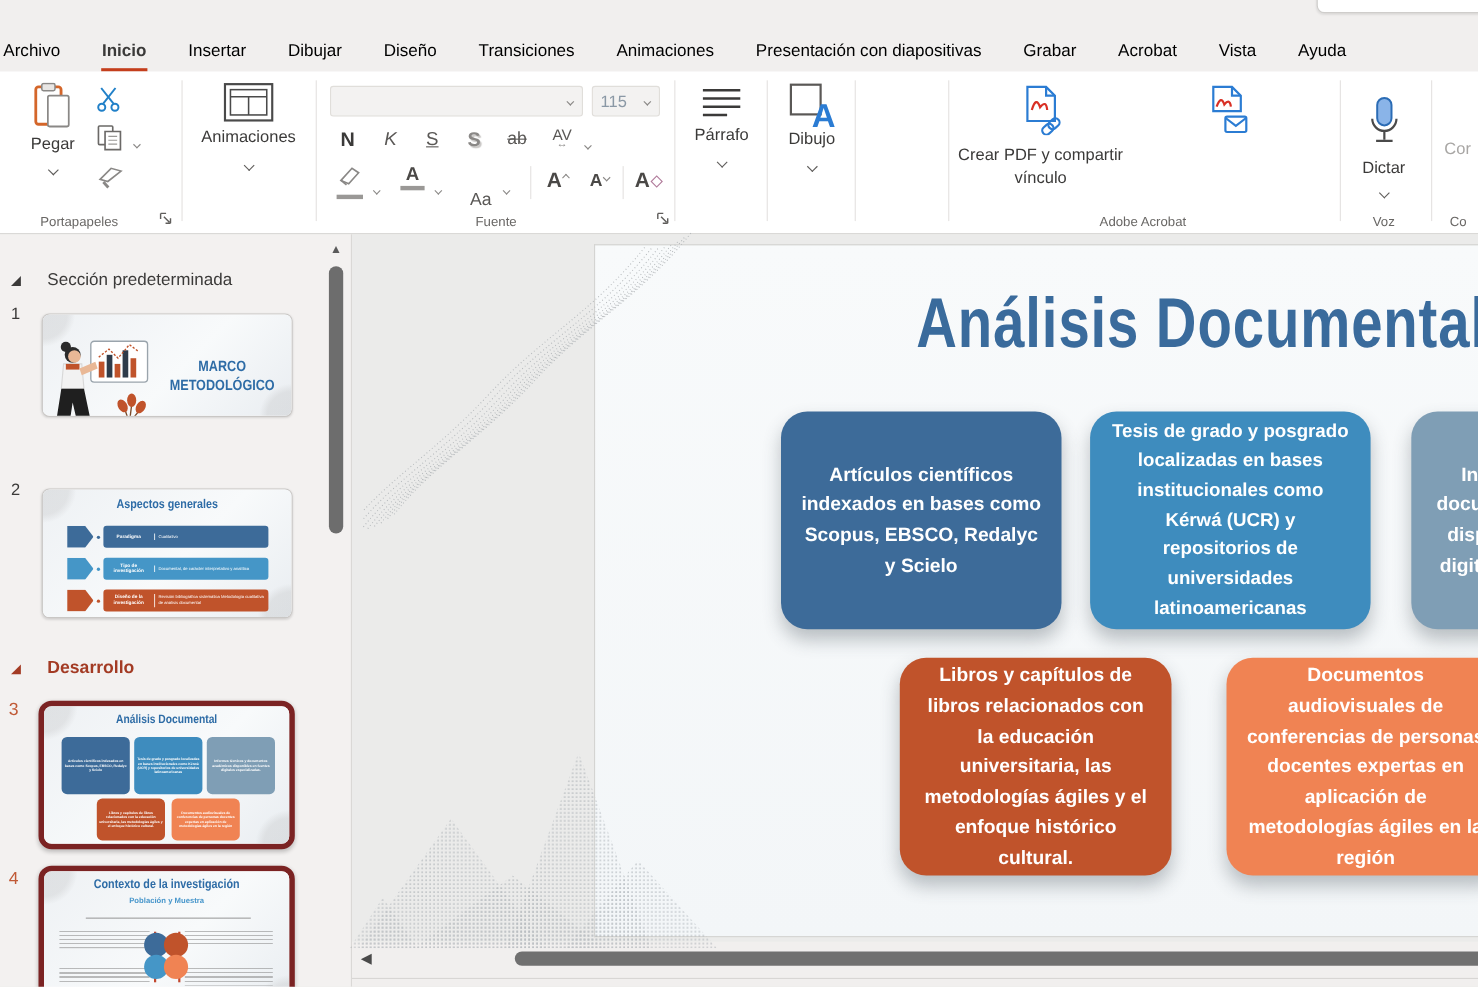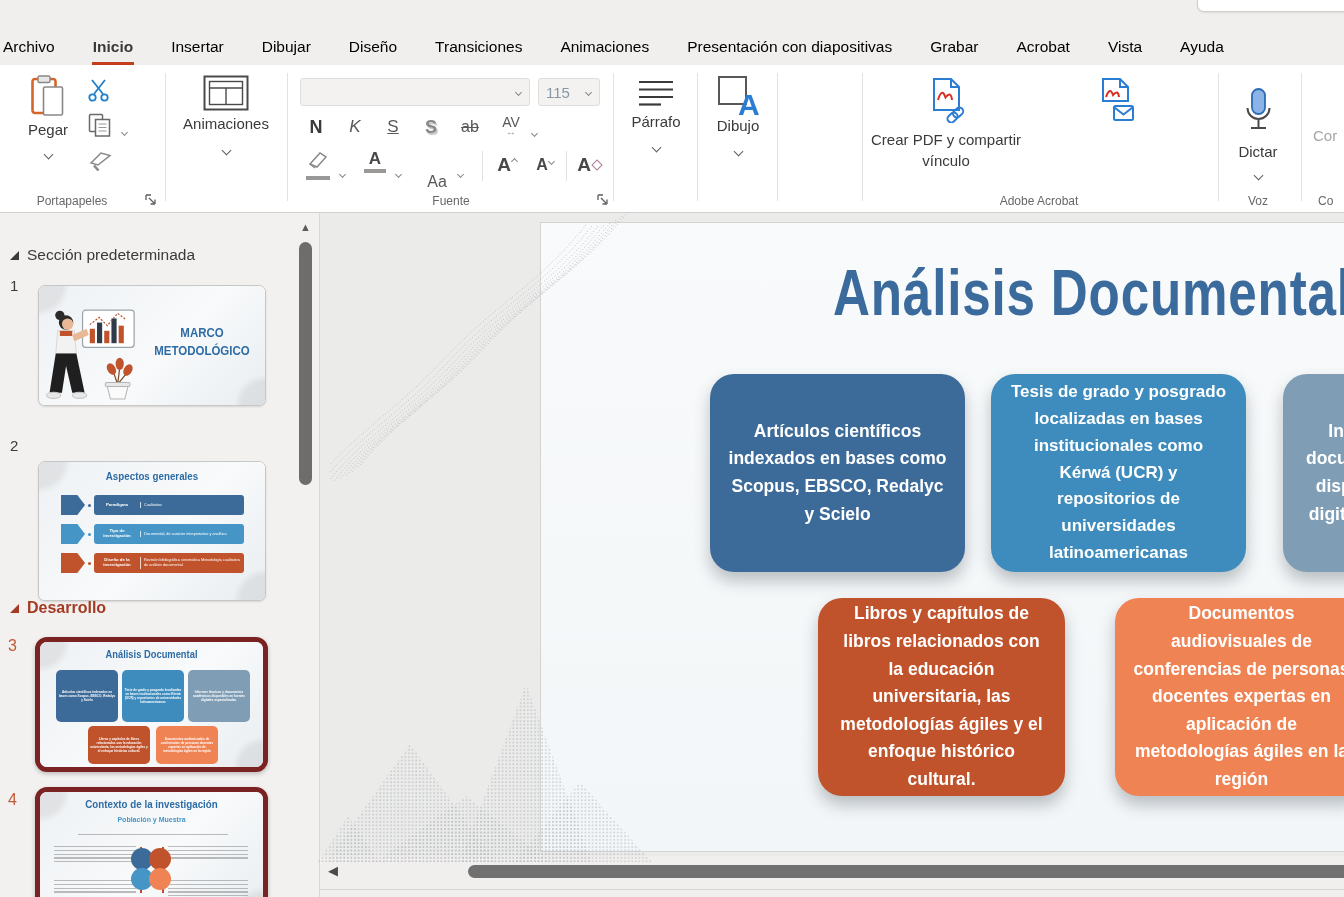--- a/index.html
+++ b/index.html
@@ -25,21 +25,21 @@
   .grouplabel{position:absolute;font-size:12px;color:#696765;top:129px;text-align:center;white-space:nowrap}
   .biglabel{font-size:15px;color:#3b3a39;text-align:center;white-space:nowrap}
   .chev{display:inline-block;width:7px;height:7px;border-right:1.6px solid #5f5d5b;border-bottom:1.6px solid #5f5d5b;transform:rotate(45deg)}
   .chev.sm{width:5px;height:5px;border-width:1.4px;border-color:#8a8886}
   .vsep{position:absolute;width:1px;height:30px;background:#e4e2e0}
   .combob{position:absolute;height:28px;background:#f3f2f1;border:1px solid #e0deda;border-radius:3px;display:flex;align-items:center;justify-content:flex-end;padding-right:8px}
   .fbtn{position:absolute;display:flex;align-items:center;justify-content:center;color:#5a5856}
 
   
   .sidebar{position:absolute;left:0;top:213px;width:320px;height:684px;background:#f3f1f0;border-right:1px solid #dad8d6}
-  .sechdr{position:absolute;display:flex;align-items:center;gap:8px}
+  .sechdr{position:absolute;display:flex;align-items:center;gap:24px}
   .tri{width:0;height:0;border-bottom:9px solid #3b3a39;border-left:9px solid transparent}
   .tri.red{border-bottom-color:#a33b24}
   .snum{position:absolute;font-size:15px;color:#3b3a39}
   .snum.sel{color:#c05a36;font-size:16px}
   .thumbframe{position:absolute;background:#fff;border:1px solid #c9c7c5;border-radius:7px;overflow:hidden;box-shadow:0 1px 2px rgba(0,0,0,.12)}
   .thumbframe.sel{border:5px solid #7b2323;border-radius:12px;box-shadow:0 2px 4px rgba(0,0,0,.22)}
   .thumbinner{position:absolute;inset:0;background:
       radial-gradient(circle at 0% 0%, rgba(180,180,180,.25) 0 9%, transparent 12%),
       radial-gradient(circle at 100% 100%, rgba(180,180,180,.25) 0 9%, transparent 12%),
       linear-gradient(135deg,#eef1f4 0%,#f8fafb 55%,#e9edf1 100%)}
@@ -329,21 +329,21 @@
   </div>
 
   <div class="sidebar">
 
     <div class="sechdr" style="left:10px;top:33px">
       <span class="tri"></span>
       <span style="font-size:15.5px">Sección predeterminada</span>
     </div>
 
     <span class="snum" style="left:10px;top:64px">1</span>
-    <div class="thumbframe" style="left:38px;top:72px;width:228px;height:121px">
+    <div class="thumbframe" style="left:38px;top:72px;width:228px;height:94px">
       <div class="thumbinner">
         <span class="abs" style="left:6px;top:18px">
           <svg width="104" height="98" viewBox="0 0 100 95">
             <rect x="36" y="6" width="50" height="36" rx="3" fill="#fff" stroke="#9aa4ac" stroke-width="1.2"></rect>
             <rect x="43" y="24" width="5" height="14" fill="#c0532b"></rect>
             <rect x="50" y="18" width="5" height="20" fill="#2e3b4a"></rect>
             <rect x="57" y="26" width="5" height="12" fill="#c0532b"></rect>
             <rect x="64" y="14" width="5" height="24" fill="#2e3b4a"></rect>
             <rect x="71" y="21" width="5" height="17" fill="#c0532b"></rect>
             <polyline points="43,20 52,13 60,21 70,9 78,15" fill="none" stroke="#c0532b" stroke-width="1.2" stroke-dasharray="2 1.5"></polyline>
@@ -365,21 +365,21 @@
           </svg>
         </span>
         <div class="abs ttl-blue" style="left:104px;top:38px;width:118px;text-align:center;font-size:13.5px;line-height:18px">
           <div>MARCO</div>
           <div>METODOLÓGICO</div>
         </div>
       </div>
     </div>
 
     <span class="snum" style="left:10px;top:224px">2</span>
-    <div class="thumbframe" style="left:38px;top:248px;width:228px;height:140px">
+    <div class="thumbframe" style="left:38px;top:231px;width:228px;height:118px">
       <div class="thumbinner">
         <div class="abs ttl-blue" style="left:0;top:8px;width:100%;text-align:center;font-size:11.5px">Aspectos generales</div>
         <div class="s2row" style="left:22px;top:33px">
           <span class="s2arrow" style="background:#3d6b99"></span>
             <span class="s2dot" style="background:#3d6b99"></span>
           <span class="s2bar" style="background:#3d6b99">
             <span class="s2label">Paradigma</span>
             <span class="s2desc">Cualitativo</span>
           </span>
         </div>

